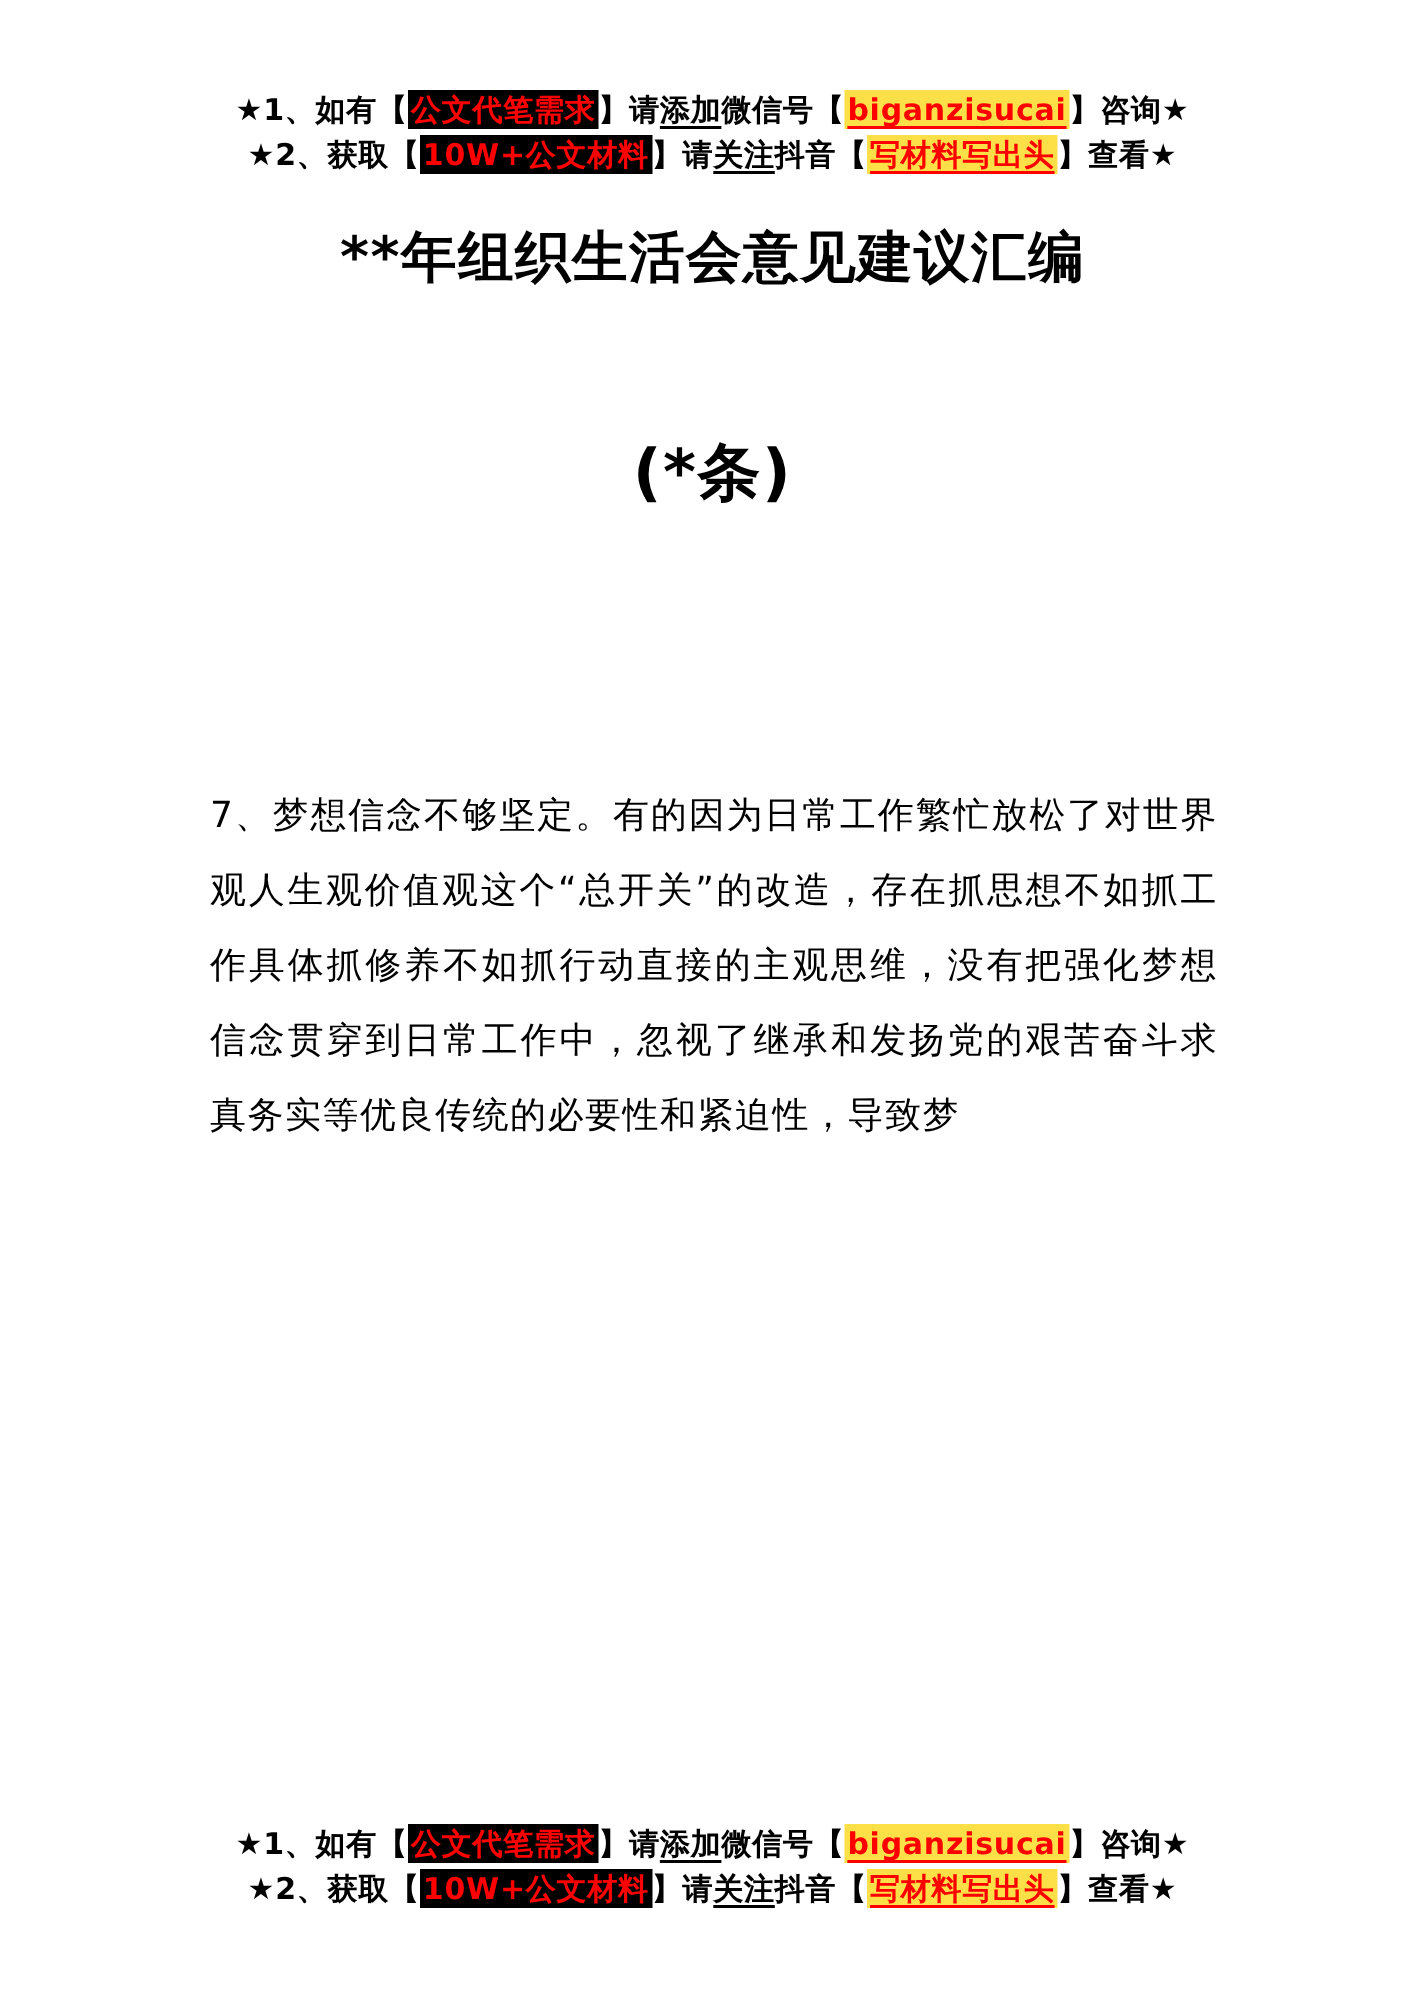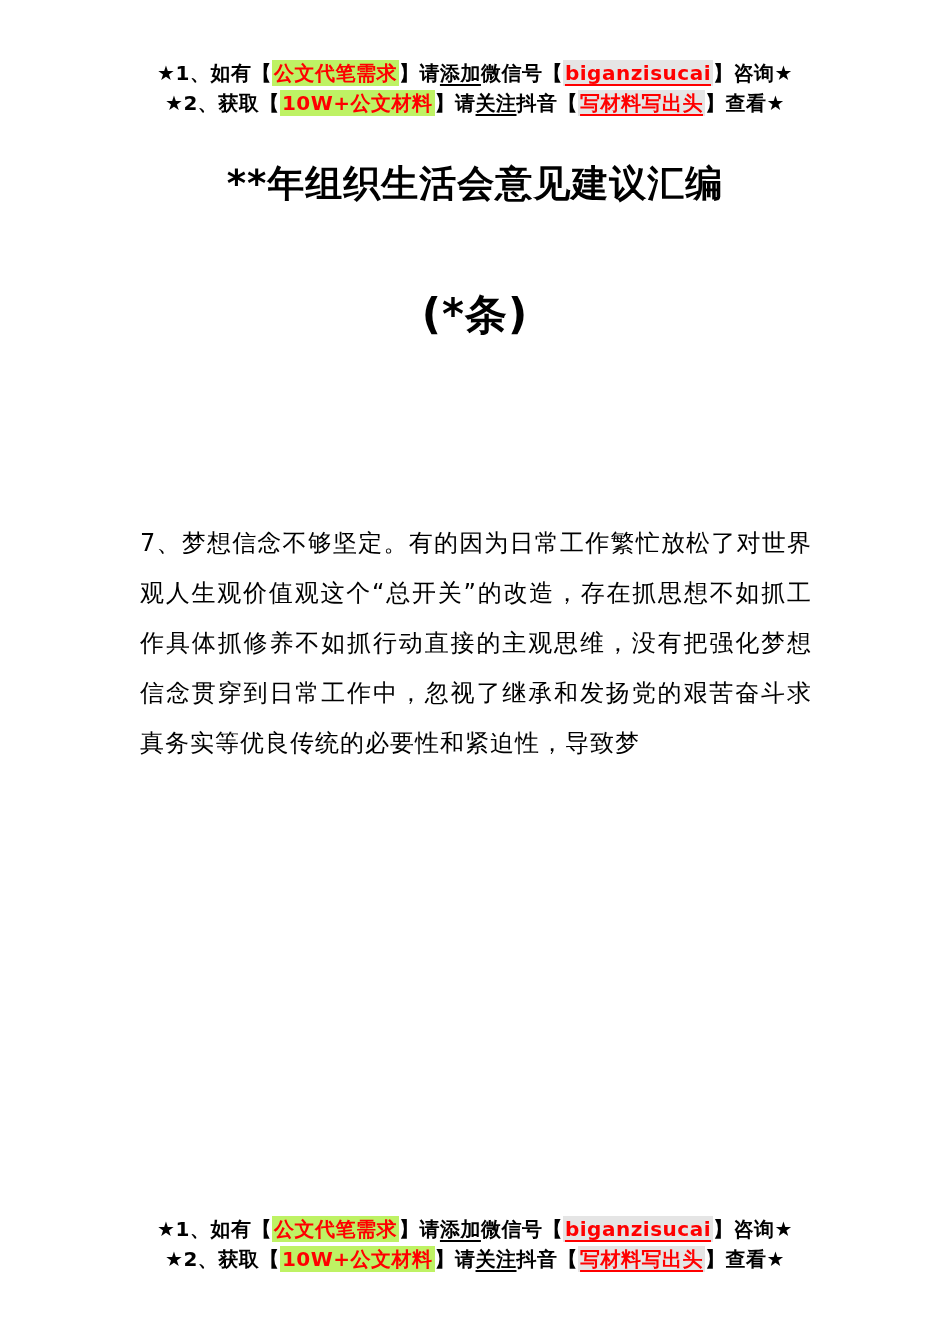--- a/index.html
+++ b/index.html
@@ -23,44 +23,44 @@
     text-align: center;
     font-size: 20px;
     font-weight: 700;
     line-height: 30px;
     letter-spacing: 0.5px;
     white-space: nowrap;
   }
   .seg { display: inline; }
   .seg-red-highlight {
     color: #ff0000;
-    background: #bef264;
+    background: #000000;
     padding: 1px 2px;
     margin-top: 24px;
   }
   .seg-underline {
     text-decoration: underline;
     text-decoration-thickness: 2px;
     text-underline-offset: 4px;
   }
   .seg-red-highlight-underline {
     color: #ff0000;
-    background: #e5e5e5;
+    background: #fde047;
     padding: 1px 2px;
     text-decoration: underline;
     text-decoration-color: #ff0000;
     text-decoration-thickness: 2px;
     text-underline-offset: 4px;
   }
 
   
   .doc-title {
     position: absolute;
     top: 143px; left: 0; right: 0;
-    margin: 16px;
+    margin: 4px;
     text-align: center;
     font-size: 37px;
     font-weight: 700;
     letter-spacing: 1px;
     line-height: 50px;
   }
   .doc-subtitle {
     position: absolute;
     top: 288px; left: 0; right: 0;
     text-align: center;

